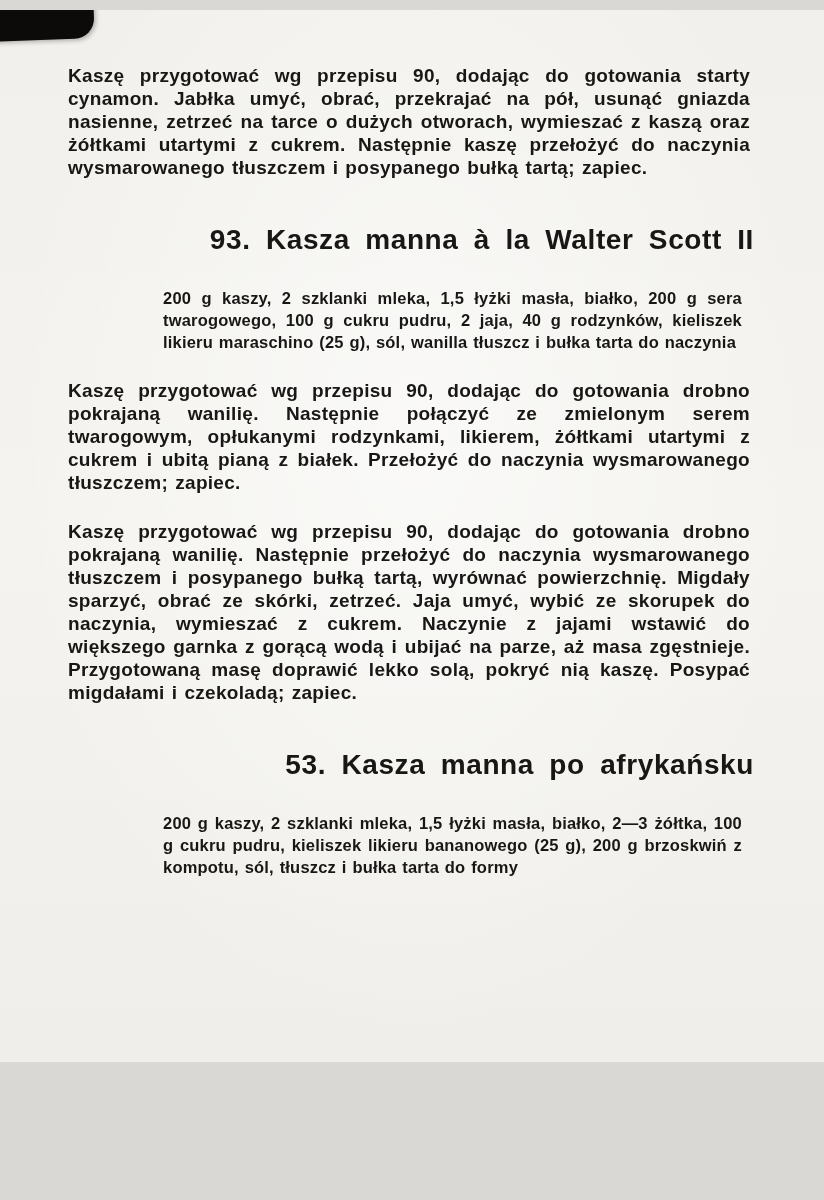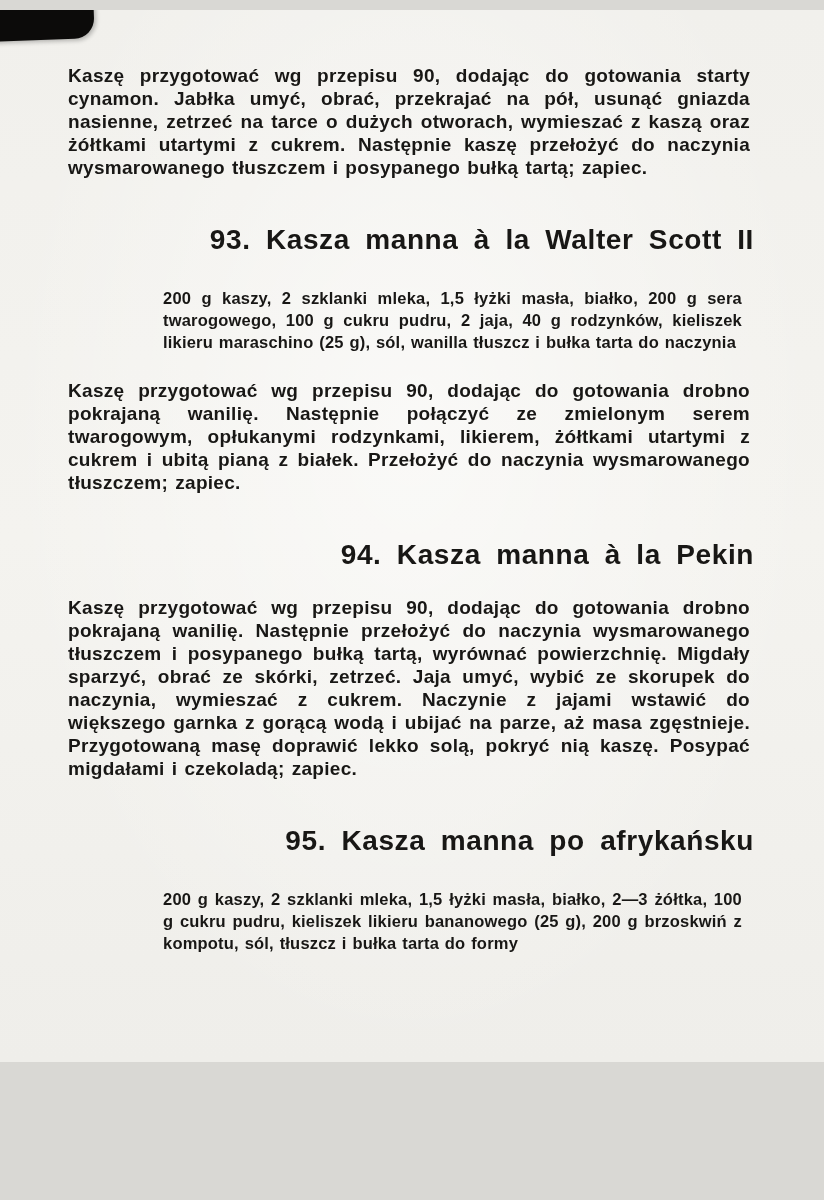--- a/index.html
+++ b/index.html
@@ -88,23 +88,22 @@
 <div class="page">
 
   <div class="scan-artifact"></div>
 
   <p class="para intro">Kaszę przygotować wg przepisu 90, dodając do gotowania starty cynamon. Jabłka umyć, obrać, przekrajać na pół, usunąć gniazda nasienne, zetrzeć na tarce o dużych otworach, wymieszać z kaszą oraz żółtkami utartymi z cukrem. Następnie kaszę przełożyć do naczynia wysmarowanego tłuszczem i posypanego bułką tartą; zapiec.</p>
 
   <h2 class="heading">93. Kasza manna à la Walter Scott II</h2>
   <p class="ingredients">200 g kaszy, 2 szklanki mleka, 1,5 łyżki masła, białko, 200 g sera twarogowego, 100 g cukru pudru, 2 jaja, 40 g rodzynków, kieliszek likieru maraschino (25 g), sól, wanilla tłuszcz i bułka tarta do naczynia</p>
   <p class="para">Kaszę przygotować wg przepisu 90, dodając do gotowania drobno pokrajaną wanilię. Następnie połączyć ze zmielonym serem twarogowym, opłukanymi rodzynkami, likierem, żółtkami utartymi z cukrem i ubitą pianą z białek. Przełożyć do naczynia wysmarowanego tłuszczem; zapiec.</p>
 
-  <h2 class="heading">94. Kasza manna à la Pekin</h2>
   <p class="para">Kaszę przygotować wg przepisu 90, dodając do gotowania drobno pokrajaną wanilię. Następnie przełożyć do naczynia wysmarowanego tłuszczem i posypanego bułką tartą, wyrównać powierzchnię. Migdały sparzyć, obrać ze skórki, zetrzeć. Jaja umyć, wybić ze skorupek do naczynia, wymieszać z cukrem. Naczynie z jajami wstawić do większego garnka z gorącą wodą i ubijać na parze, aż masa zgęstnieje. Przygotowaną masę doprawić lekko solą, pokryć nią kaszę. Posypać migdałami i czekoladą; zapiec.</p>
 
-  <h2 class="heading">95. Kasza manna po afrykańsku</h2>
+  <h2 class="heading">53. Kasza manna po afrykańsku</h2>
   <p class="ingredients">200 g kaszy, 2 szklanki mleka, 1,5 łyżki masła, białko, 2—3 żółtka, 100 g cukru pudru, kieliszek likieru bananowego (25 g), 200 g brzoskwiń z kompotu, sól, tłuszcz i bułka tarta do formy</p>
 
   <div class="watermark">wedlinydomowe.pl</div>
 
   <div class="page-number">77</div>
 
 </div>
 
 </body></html>

